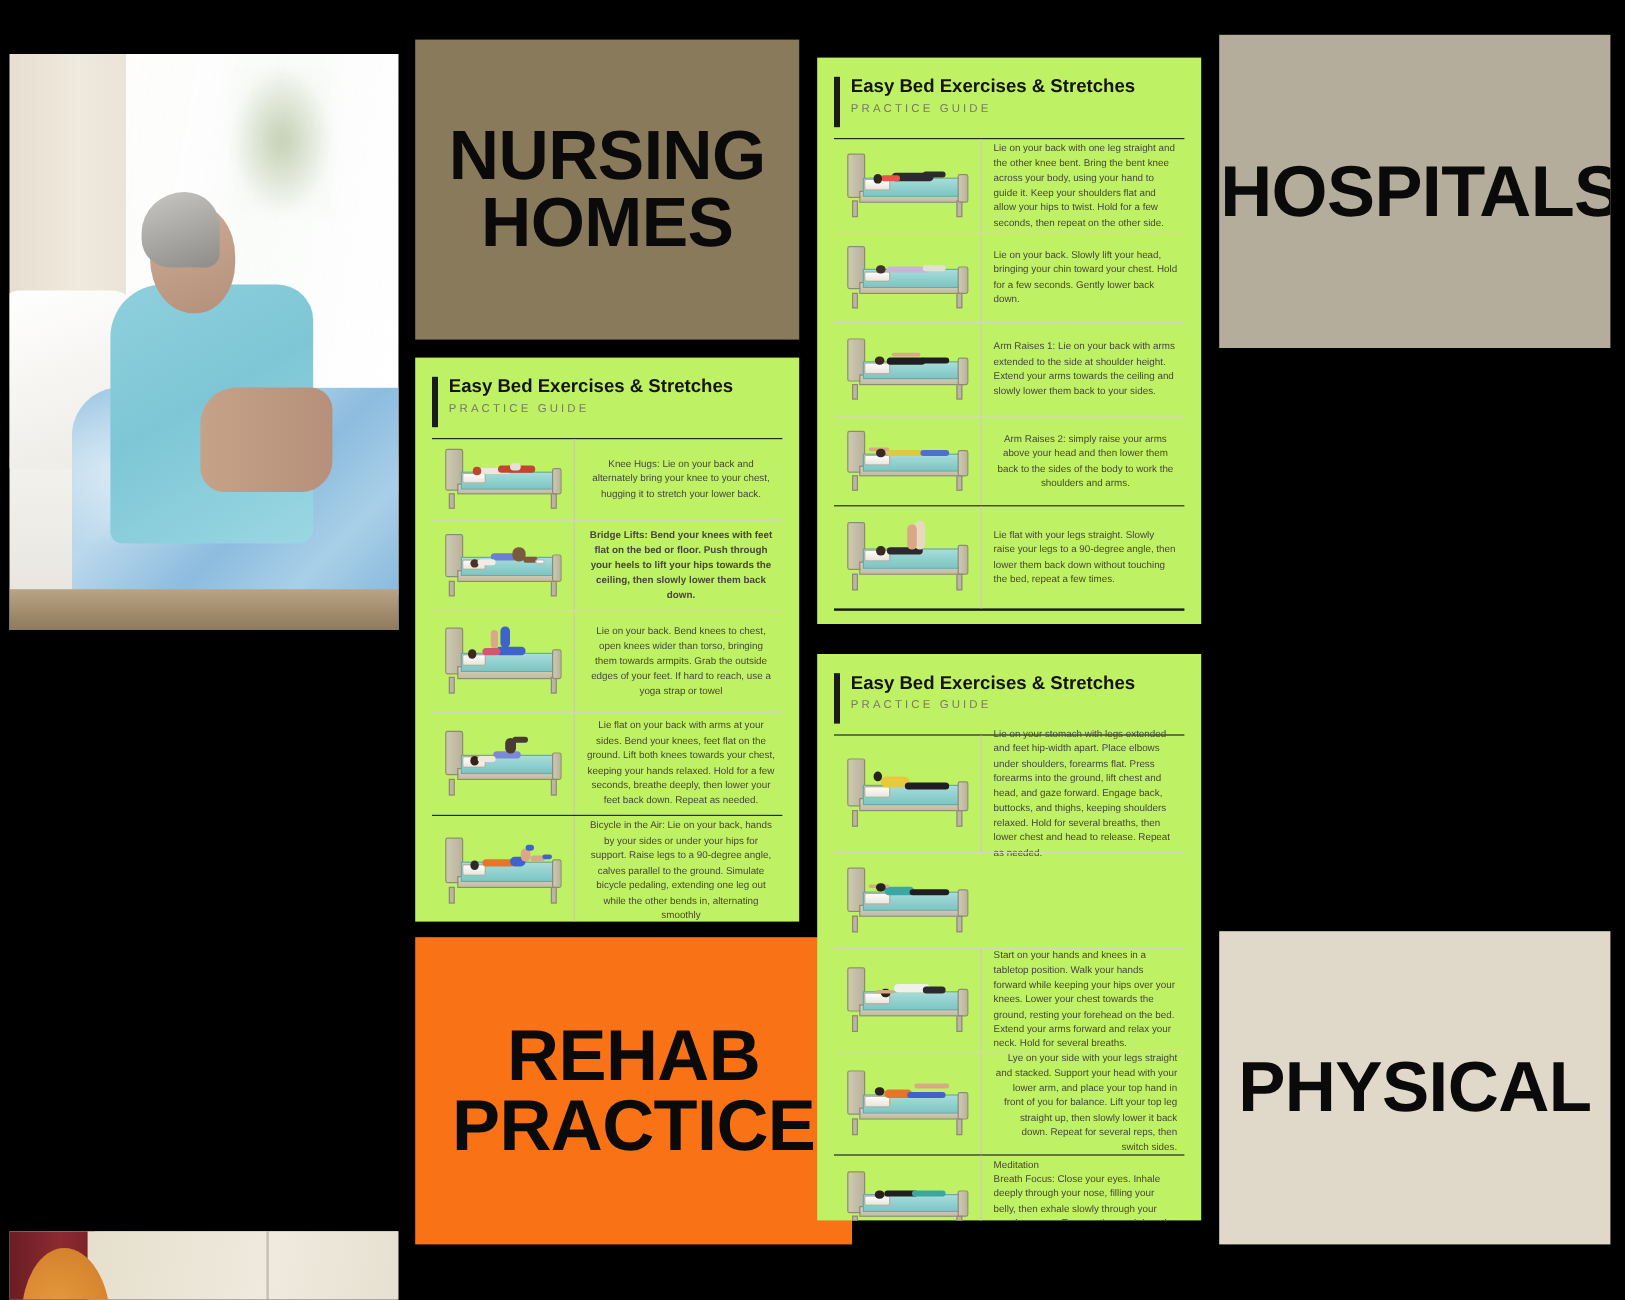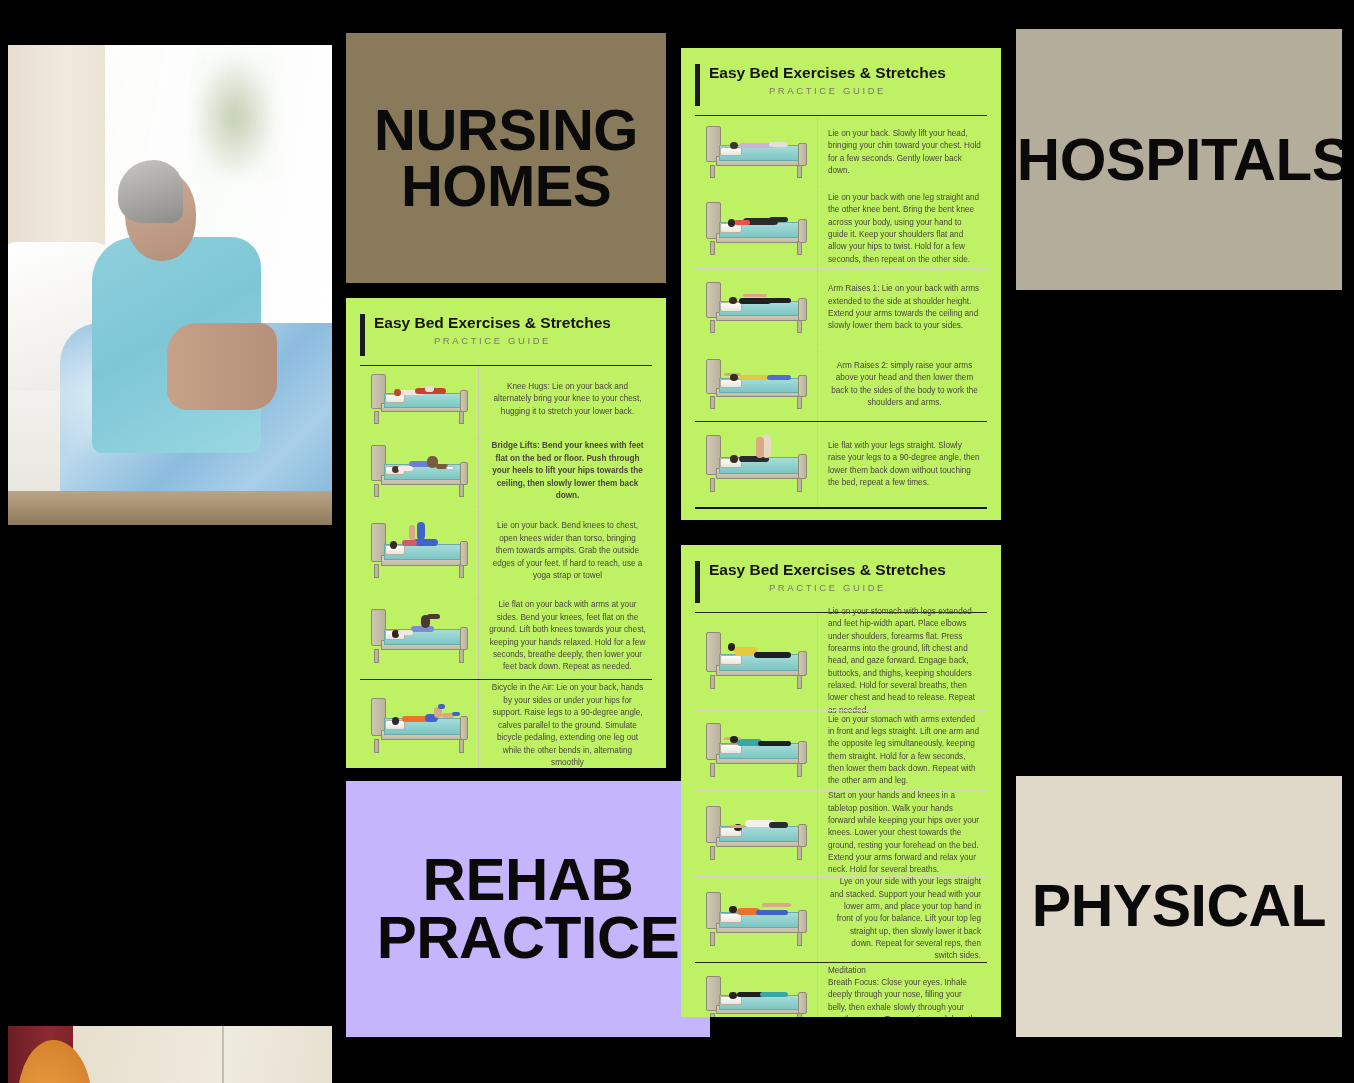--- a/index.html
+++ b/index.html
@@ -74,21 +74,21 @@
   .p2-hair { left:3%; top:3%; width:23%; height:26%;
     background:radial-gradient(circle at 40% 40%,#e59a3e,#c9701f);
     border-radius:48% 52% 36% 46%; }
 
   
   .doc { background:#bef264; display:flex; flex-direction:column; }
   .doc-head { display:flex; align-items:flex-start; gap:9px; flex:0 0 auto; }
   .doc-bar { width:5px; background:#1a1a1a; flex:0 0 5px; align-self:stretch; }
   .doc-titles { display:flex; flex-direction:column; justify-content:center; }
   .doc-title { font-weight:700; color:#17130f; line-height:1.15; }
-  .doc-sub { color:#7c756c; letter-spacing:2.6px; line-height:1.3;text-align:center; }
+  .doc-sub { color:#7c756c; letter-spacing:2.6px; line-height:1.3; }
   .doc-rows { flex:1 1 auto; display:flex; flex-direction:column; }
   .doc-row { display:flex; align-items:stretch; border-top:1px solid #d9d3c8; }
   .doc-row:first-child { border-top:1px solid #2a2622; }
   .doc-rows-end { border-top:1px solid #2a2622; }
   .row-illus { flex:0 0 auto; display:flex; align-items:center; justify-content:center; }
   .row-text { flex:1 1 auto; display:flex; align-items:center;
     border-left:1px solid #cfc8bc; color:#4a453e; }
   .row-text span { display:block; }
 
   
@@ -144,21 +144,21 @@
 
   <div class="tile wordtile" style="left:1016px; top:29px; width:326px; height:261px; background:#b5ad9b; justify-content:center;">
     <div class="wline" style="font-size:60px; margin-left:10px;">HOSPITALS</div>
   </div>
 
   <div class="tile wordtile" style="left:346px; top:33px; width:320px; height:250px; background:#8a7a5c;">
     <div class="wline" style="font-size:58px;">NURSING</div>
     <div class="wline" style="font-size:58px;">HOMES</div>
   </div>
 
-  <div class="tile wordtile" style="left:346px; top:781px; width:364px; height:256px; background:#c4b5fd;text-align:right;">
+  <div class="tile wordtile" style="left:346px; top:781px; width:364px; height:256px; background:#f97316;text-align:right;">
     <div class="wline" style="font-size:60px;">REHAB</div>
     <div class="wline" style="font-size:60px;">PRACTICE</div>
   </div>
 
   <div class="tile wordtile" style="left:1016px; top:776px; width:326px; height:261px; background:#e0d8c9;">
     <div class="wline" style="font-size:59px;">PHYSICAL</div>
   </div>
 
   <div class="tile doc" style="left:346px; top:298px; width:320px; height:470px; padding:16px 14px 8px 14px;">
     <div class="doc-head" style="height:42px;">
@@ -286,57 +286,57 @@
 
   <div class="tile doc" style="left:681px; top:48px; width:320px; height:472px; padding:16px 14px 8px 14px;">
     <div class="doc-head" style="height:42px;">
       <div class="doc-bar"></div>
       <div class="doc-titles">
         <div class="doc-title" style="font-size:15.5px;">Easy Bed Exercises &amp; Stretches</div>
         <div class="doc-sub" style="font-size:9.5px; margin-top:3px;">PRACTICE GUIDE</div>
       </div>
     </div>
     <div class="doc-rows" style="margin-top:9px;">
-      <div class="doc-row" style="height:74px;">
-        <div class="row-illus" style="width:122px;">
-          <div class="bed" style="width:108px;height:60px;">
-            <span class="bed-hb"></span>
-              <span class="bed-base"></span>
-              <span class="bed-mat"></span>
-            <span class="bed-pil"></span>
-            <span class="fig fig-torso" style="left:34%;top:34%;width:34%;height:9%;background:#c9b4d8;"></span>
-            <span class="fig fig-leg" style="left:62%;top:33%;width:18%;height:8%;background:#e2dfd6;"></span>
-            <span class="fig-head" style="left:26%;top:32%;background:#40332c;"></span>
-            <span class="bed-l1"></span>
-              <span class="bed-l2"></span>
-              <span class="bed-fb"></span>
-          </div>
-        </div>
-        <div class="row-text" style="padding:6px 6px 6px 10px;">
-          <span style="font-size:8.2px;line-height:1.52;">Lie on your back. Slowly lift your head, bringing your chin toward your chest. Hold for a few seconds. Gently lower back down.</span>
-        </div>
-      </div>
       <div class="doc-row" style="height:79px;">
         <div class="row-illus" style="width:122px;">
           <div class="bed" style="width:108px;height:62px;">
             <span class="bed-hb"></span>
               <span class="bed-base"></span>
               <span class="bed-mat"></span>
             <span class="bed-pil"></span>
             <span class="fig fig-torso" style="left:38%;top:33%;width:32%;height:10%;background:#2b2b2f;"></span>
             <span class="fig fig-torso" style="left:30%;top:36%;width:14%;height:8%;background:#e7554a;"></span>
             <span class="fig fig-leg" style="left:62%;top:30%;width:18%;height:8%;background:#2b2b2f;"></span>
             <span class="fig-head" style="left:24%;top:34%;background:#2e2622;"></span>
             <span class="bed-l1"></span>
               <span class="bed-l2"></span>
               <span class="bed-fb"></span>
           </div>
         </div>
         <div class="row-text" style="padding:6px 6px 6px 10px;">
           <span style="font-size:8.2px;line-height:1.52;">Lie on your back with one leg straight and the other knee bent. Bring the bent knee across your body, using your hand to guide it. Keep your shoulders flat and allow your hips to twist. Hold for a few seconds, then repeat on the other side.</span>
+        </div>
+      </div>
+      <div class="doc-row" style="height:74px;">
+        <div class="row-illus" style="width:122px;">
+          <div class="bed" style="width:108px;height:60px;">
+            <span class="bed-hb"></span>
+              <span class="bed-base"></span>
+              <span class="bed-mat"></span>
+            <span class="bed-pil"></span>
+            <span class="fig fig-torso" style="left:34%;top:34%;width:34%;height:9%;background:#c9b4d8;"></span>
+            <span class="fig fig-leg" style="left:62%;top:33%;width:18%;height:8%;background:#e2dfd6;"></span>
+            <span class="fig-head" style="left:26%;top:32%;background:#40332c;"></span>
+            <span class="bed-l1"></span>
+              <span class="bed-l2"></span>
+              <span class="bed-fb"></span>
+          </div>
+        </div>
+        <div class="row-text" style="padding:6px 6px 6px 10px;">
+          <span style="font-size:8.2px;line-height:1.52;">Lie on your back. Slowly lift your head, bringing your chin toward your chest. Hold for a few seconds. Gently lower back down.</span>
         </div>
       </div>
       <div class="doc-row" style="height:79px;">
         <div class="row-illus" style="width:122px;">
           <div class="bed" style="width:108px;height:60px;">
             <span class="bed-hb"></span>
               <span class="bed-base"></span>
               <span class="bed-mat"></span>
             <span class="bed-pil"></span>
             <span class="fig fig-torso" style="left:34%;top:33%;width:30%;height:10%;background:#1f1f23;"></span>
@@ -432,23 +432,20 @@
             <span class="bed-pil"></span>
             <span class="fig fig-torso" style="left:32%;top:32%;width:24%;height:11%;background:#3aa6a6;"></span>
             <span class="fig fig-leg" style="left:52%;top:34%;width:30%;height:8%;background:#1f1f23;"></span>
             <span class="fig fig-leg fig-skin" style="left:20%;top:28%;width:16%;height:5%;"></span>
             <span class="fig-head" style="left:26%;top:26%;background:#2b211c;"></span>
             <span class="bed-l1"></span>
               <span class="bed-l2"></span>
               <span class="bed-fb"></span>
           </div>
         </div>
-        <div class="row-text" style="padding:6px 6px 6px 10px;">
-          <span style="font-size:8.2px;line-height:1.5;">Lie on your stomach with arms extended in front and legs straight. Lift one arm and the opposite leg simultaneously, keeping them straight. Hold for a few seconds, then lower them back down. Repeat with the other arm and leg.</span>
-        </div>
       </div>
       <div class="doc-row" style="height:86px;">
         <div class="row-illus" style="width:122px;">
           <div class="bed" style="width:108px;height:62px;">
             <span class="bed-hb"></span>
               <span class="bed-base"></span>
               <span class="bed-mat"></span>
             <span class="bed-pil"></span>
             <span class="fig fig-torso" style="left:40%;top:28%;width:28%;height:12%;background:#f2f0ea;"></span>
             <span class="fig fig-leg" style="left:62%;top:32%;width:18%;height:9%;background:#2b2b2f;"></span>

